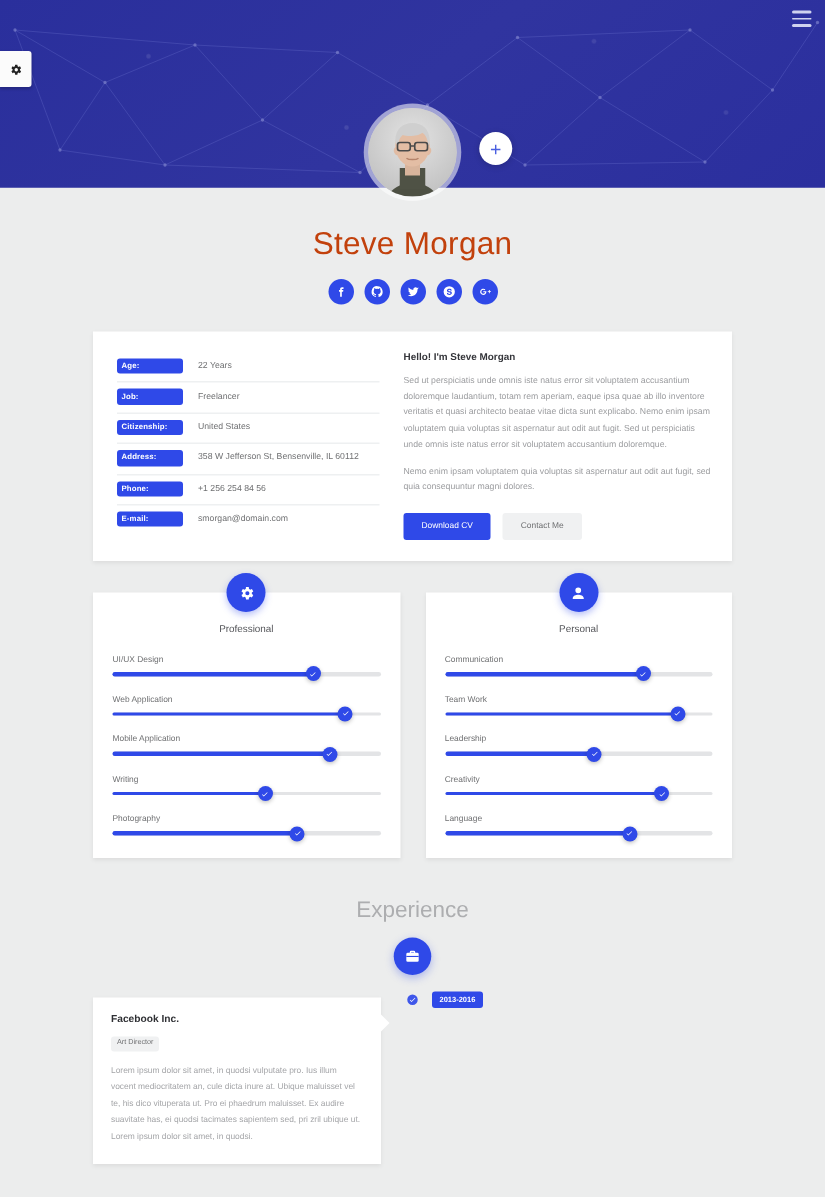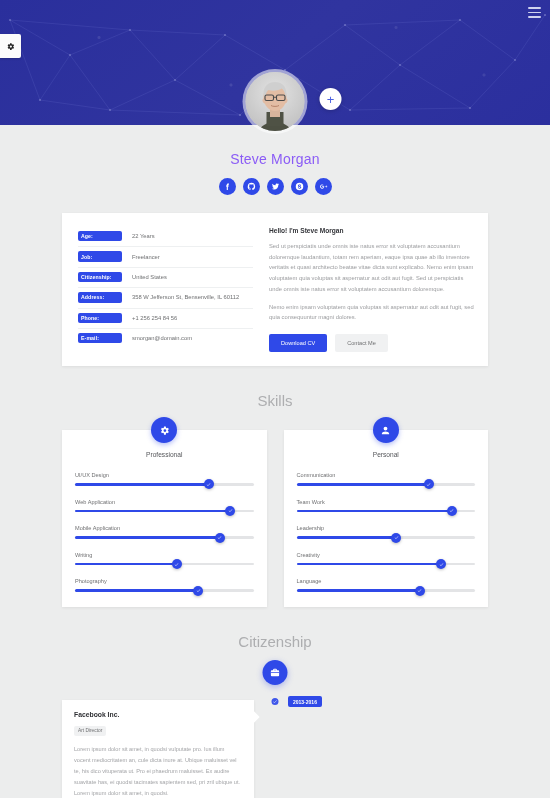--- a/index.html
+++ b/index.html
@@ -64,21 +64,21 @@
   .plus-btn {
     position: absolute; left: 74px; top: 16px;
     width: 22px; height: 22px; border-radius: 50%;
     background: #fff; box-shadow: 0 1px 4px rgba(0,0,0,.18);
     display: flex; align-items: center; justify-content: center;
     color: #4a5fe0; font-size: 13px; line-height: 1;
     cursor: pointer; z-index: 5;
   }
   .profile-name {
     padding-top: 26px;
-    font-size: 14px; color: #8b5cf6; font-weight: 400; letter-spacing: .2px;
+    font-size: 21px; color: #c2410c; font-weight: 400; letter-spacing: .2px;
   }
   .profile-role {
     margin-top: 6px; font-size: 8px; color: #7d7e80; font-weight: 700;
   }
   .socials { margin-top: 11px; display: flex; justify-content: center; gap: 7px; }
   .social {
     width: 17px; height: 17px; border-radius: 50%;
     background: #2f49e8; color: #fff;
     display: flex; align-items: center; justify-content: center;
     cursor: pointer;
@@ -361,21 +361,20 @@
       <div class="about-title">Hello! I'm Steve Morgan</div>
       <p class="about-p">Sed ut perspiciatis unde omnis iste natus error sit voluptatem accusantium doloremque laudantium, totam rem aperiam, eaque ipsa quae ab illo inventore veritatis et quasi architecto beatae vitae dicta sunt explicabo. Nemo enim ipsam voluptatem quia voluptas sit aspernatur aut odit aut fugit. Sed ut perspiciatis unde omnis iste natus error sit voluptatem accusantium doloremque.</p>
       <p class="about-p">Nemo enim ipsam voluptatem quia voluptas sit aspernatur aut odit aut fugit, sed quia consequuntur magni dolores.</p>
       <div class="about-actions">
         <button class="btn btn-primary">Download CV</button>
         <button class="btn btn-ghost">Contact Me</button>
       </div>
     </div>
   </div>
 
-  <div class="section-title">Skills</div>
 
   <div class="skills">
 
     <div class="skill-card card">
       <div class="skill-badge">
         <svg viewBox="0 0 24 24">
           <path d="M19.4 13a7.8 7.8 0 000-2l2.1-1.6-2-3.5-2.5 1a7.6 7.6 0 00-1.7-1L14.9 3h-4l-.4 2.9c-.6.2-1.2.6-1.7 1l-2.5-1-2 3.5L6.4 11a7.8 7.8 0 000 2l-2.1 1.6 2 3.5 2.5-1c.5.4 1.1.8 1.7 1l.4 2.9h4l.4-2.9c.6-.2 1.2-.6 1.7-1l2.5 1 2-3.5-2.1-1.6zM12.9 15a3 3 0 110-6 3 3 0 010 6z"></path>
         </svg>
       </div>
       <div class="skill-card-title">Professional</div>
@@ -504,21 +503,21 @@
           <div class="skill-knob" style="left: 69%;">
             <svg viewBox="0 0 24 24">
                 <path d="M9 16.2L4.8 12l-1.4 1.4L9 19 21 7l-1.4-1.4z"></path>
               </svg>
           </div>
         </div>
       </div>
     </div>
   </div>
 
-  <div class="section-title">Citizenship</div>
+  <div class="section-title">Experience</div>
 
   <div class="experience">
     <div class="timeline-axis"></div>
     <div class="timeline-icon">
       <svg viewBox="0 0 24 24">
         <path d="M10 4h4a2 2 0 012 2v1h3a2 2 0 012 2v9a2 2 0 01-2 2H5a2 2 0 01-2-2V9a2 2 0 012-2h3V6a2 2 0 012-2zm0 3h4V6h-4v1z"></path>
         <rect x="3" y="11.5" width="18" height="1.6" fill="#2f49e8"></rect>
       </svg>
     </div>
     <div class="timeline-dot">

